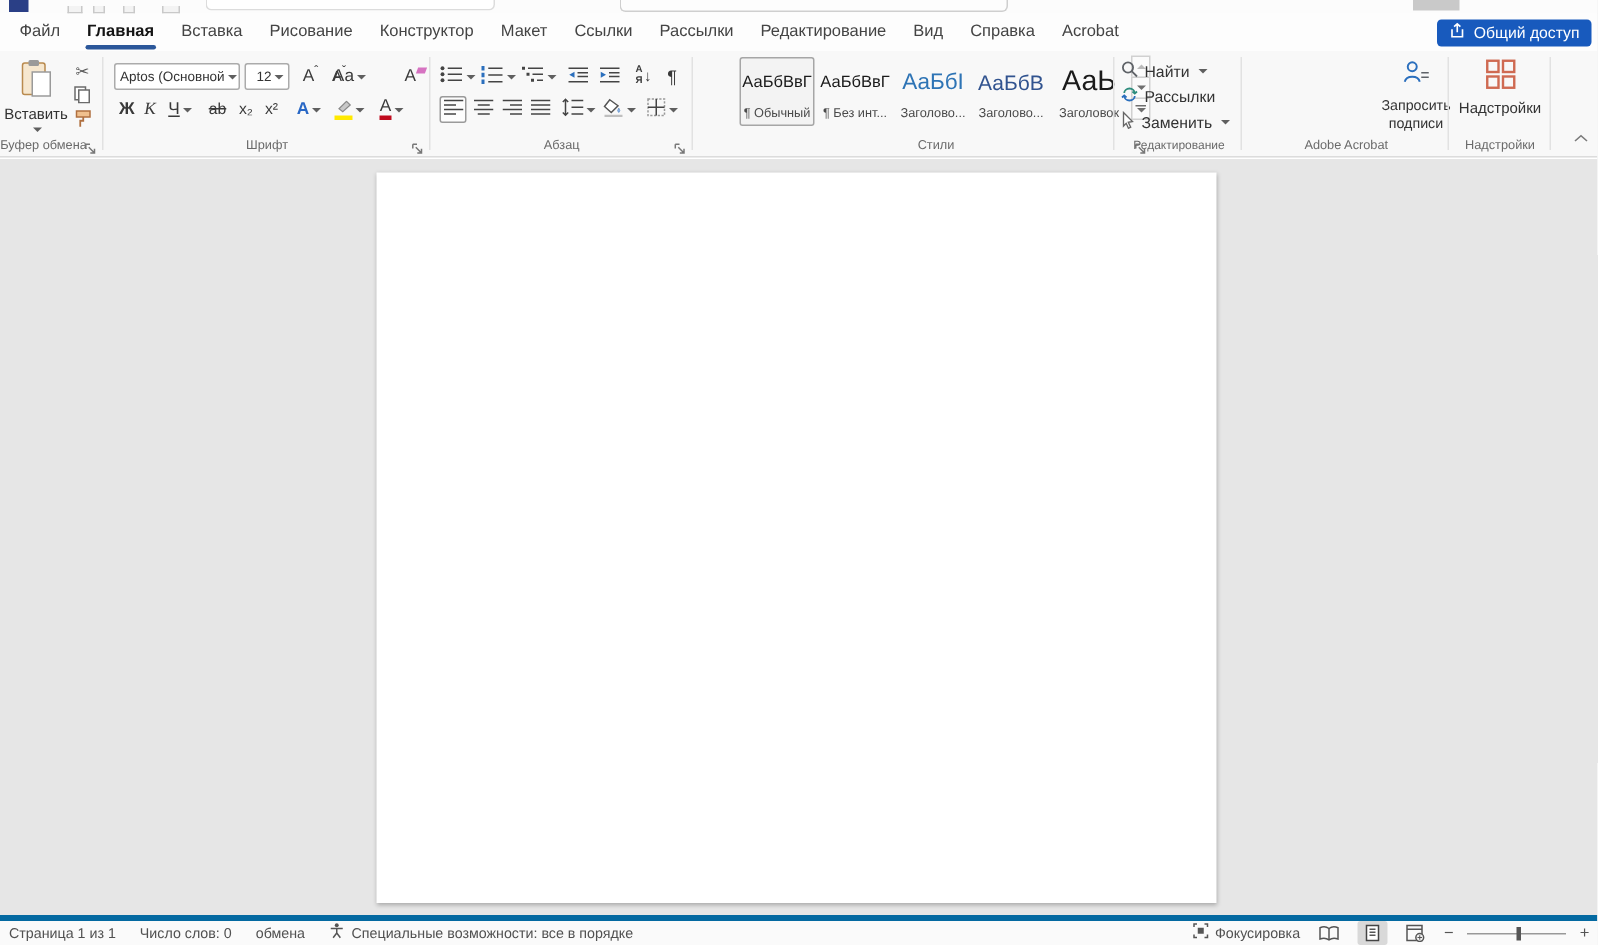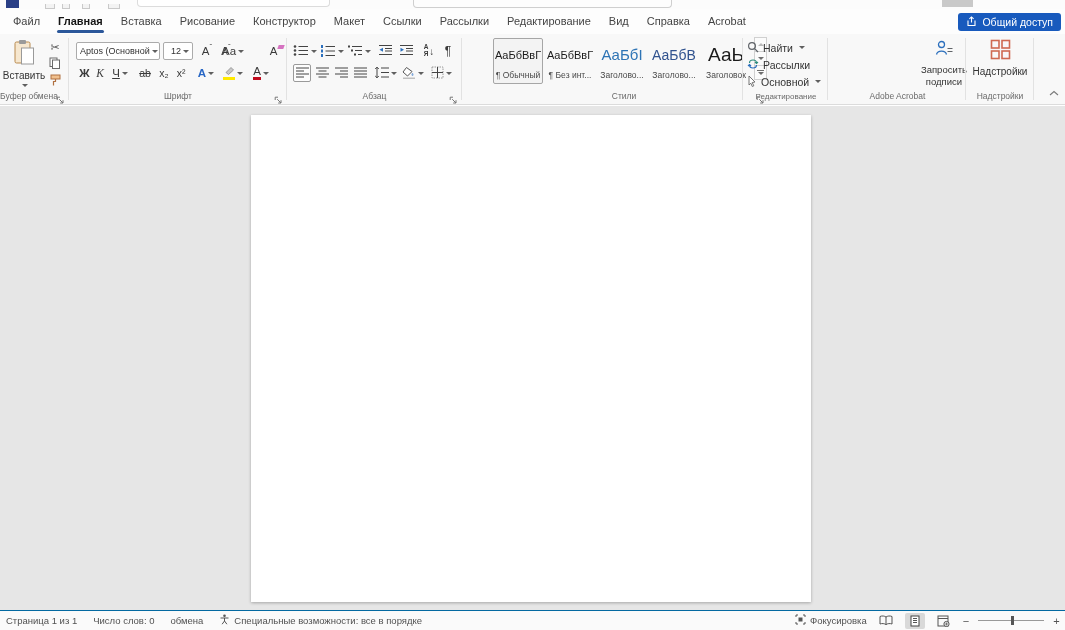--- a/index.html
+++ b/index.html
@@ -77,21 +77,21 @@
   
   .big-btn { position:absolute; top:5px; display:flex; flex-direction:column; align-items:center; font-size:9.5px; color:#333; text-align:center; line-height:1.2; }
   .big-btn svg { margin-bottom:3px; }
   .collapse { position:absolute; right:6px; bottom:4px; }
 
   
   .doc-area { position:absolute; top:106px; left:0; width:100%; height:504px; background:#e6e6e6; }
   .page { position:absolute; left:251px; top:9px; width:560px; height:487px; background:#fff; box-shadow:0 1px 3px rgba(0,0,0,0.28); }
 
   
-  .statusbar { position:absolute; left:0; top:610px; width:100%; height:20px; background:#fafafa; border-top:1px solid #0369a1; font-size:9.5px; color:#515151; }
+  .statusbar { position:absolute; left:0; top:610px; width:100%; height:20px; background:#fafafa; border-top:4px solid #0369a1; font-size:9.5px; color:#515151; }
   .sb-left { position:absolute; left:6px; top:0; height:100%; display:flex; align-items:center; gap:16px; white-space:nowrap; }
   .sb-item { display:flex; align-items:center; gap:4px; }
   .sb-right { position:absolute; left:795px; top:0; height:100%; display:flex; align-items:center; gap:9px; white-space:nowrap; }
   .view-btn { width:20px; height:16px; display:flex; align-items:center; justify-content:center; border-radius:2px; }
   .view-btn.sel { background:#d9d9d9; }
   .zoom-track { width:66px; height:1px; background:#999; position:relative; }
   .zoom-thumb { position:absolute; left:50%; top:-4px; width:3px; height:9px; background:#555; }
   .zoom-sign { font-size:11px; color:#555; }
 </style>
 </head>
@@ -427,21 +427,21 @@
               <path d="M11 4 L9.5 5.4 L8 4" fill="none" stroke="#2e8d7d" stroke-width="1.2"></path>
               <path d="M9.5 7 a3.5 3 0 0 1 -7 0" fill="none" stroke="#2b6fbd" stroke-width="1.2"></path>
               <path d="M1 8 L2.5 6.6 L4 8" fill="none" stroke="#2b6fbd" stroke-width="1.2"></path>
             </svg></span>
         <span>Рассылки</span>
       </div>
       <div class="ed-row" style="top:40px;">
         <span><svg width="10" height="12" viewBox="0 0 10 12">
               <path d="M2 1 L8 7 L5.2 7.5 L6.8 10.8 L5.3 11.5 L3.8 8.2 L2 10 Z" fill="#fff" stroke="#666" stroke-width="0.9"></path>
             </svg></span>
-        <span>Основной</span>
+        <span>Заменить</span>
           <span class="car"></span>
       </div>
       <div class="grp-label" style="left:0;width:82px;font-size:8px;">Редактирование</div>
     </div>
     <div class="vsep" style="left:827px;"></div>
 
     <div class="group" style="left:830px;width:135px;">
       <div class="big-btn" style="left:94px;width:40px;">
         <span><svg width="20" height="20" viewBox="0 0 20 20">
               <circle cx="7.5" cy="5.5" r="3" fill="none" stroke="#2b6fbd" stroke-width="1.3"></circle>

